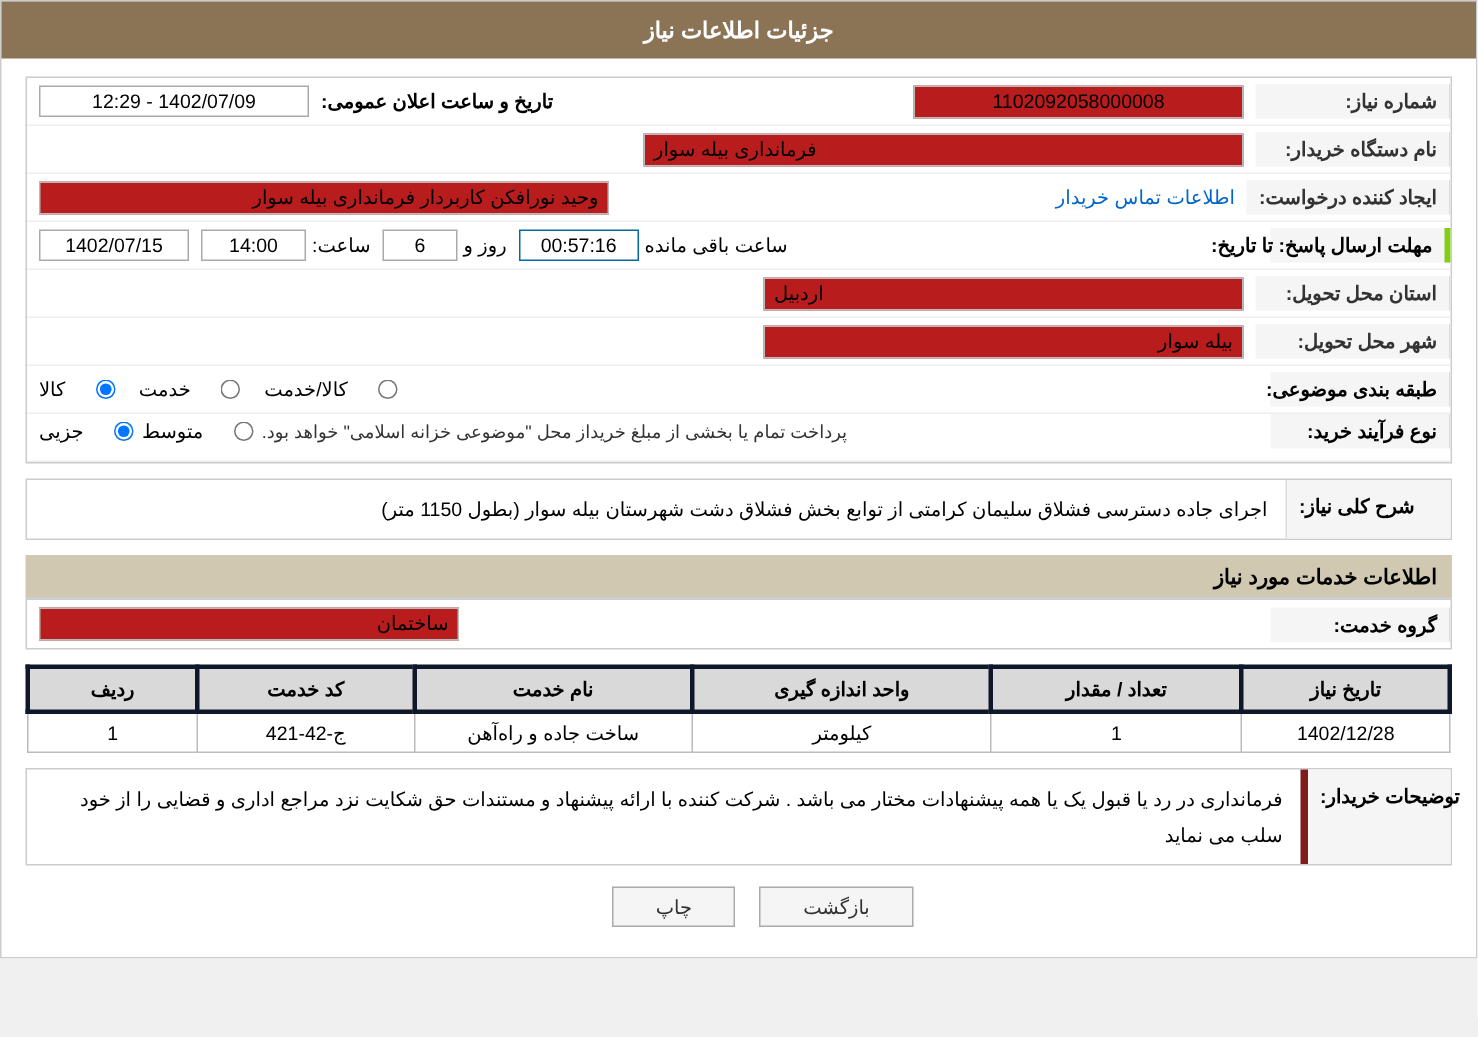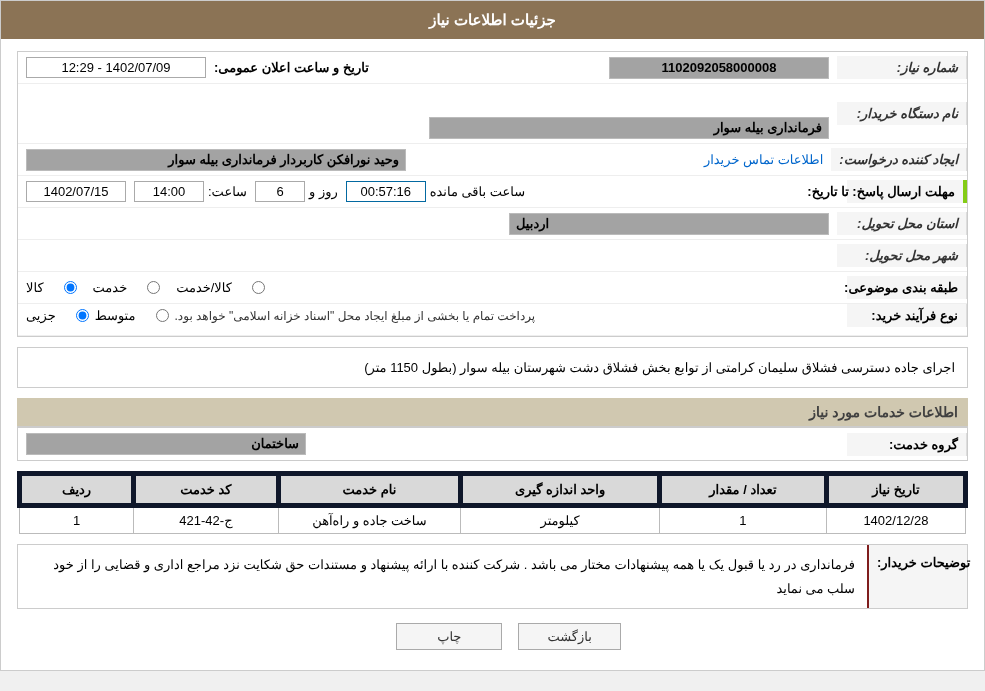--- a/index.html
+++ b/index.html
@@ -42,34 +42,32 @@
     }
     .label-cell {
       background: #f5f5f5;
       padding: 4px 8px;
       min-width: 130px;
       text-align: right;
       font-weight: bold;
       border-right: 1px solid #ddd;
       white-space: nowrap;
       color: #333;
-      font-style: italic;
     }
     .value-cell {
       padding: 4px 8px;
       flex: 1;
       text-align: right;
     }
     .input-field {
       border: 1px solid #bbb;
       padding: 2px 6px;
       min-height: 22px;
-      background: #a3a3a3;
+      background: #b91c1c;
       display: inline-block;
-      font-weight: bold;
     }
     .date-box {
       border: 1px solid #aaa;
       padding: 2px 8px;
       background: #fff;
       min-width: 160px;
       text-align: center;
     }
     .contact-link {
       color: #0066cc;
@@ -175,21 +173,21 @@
       align-items: center;
       gap: 10px;
       justify-content: flex-end;
     }
     .noow-text {
       color: #333;
       font-size: 12px;
     }
     .section-title {
       background: #d0c8b0;
-      color: #404040;
+      color: #000000;
       padding: 6px 10px;
       font-weight: bold;
       text-align: right;
       border-bottom: 1px solid #ccc;
       font-size: 14px;
     }
     .group-section {
       border: 1px solid #ccc;
       margin-bottom: 10px;
     }
@@ -214,21 +212,21 @@
       align-items: center;
       justify-content: flex-end;
     }
     table.items-table {
       width: 100%;
       border-collapse: collapse;
       margin-bottom: 10px;
     }
     table.items-table th {
       background: #d9d9d9;
-      border: 5px solid #0f172a;
+      border: 3px solid #0f172a;
       padding: 6px 24px;
       text-align: center;
       font-weight: bold;
     }
     table.items-table td {
       border: 1px solid #bbb;
       padding: 5px 8px;
       text-align: center;
     }
     .tawzihat-section {
@@ -236,21 +234,21 @@
       align-items: flex-start;
       border: 1px solid #ccc;
       margin-bottom: 12px;
     }
     .tawzihat-label {
       background: #f5f5f5;
       padding: 8px;
       width: 100px;
       text-align: right;
       font-weight: bold;
-      border-left: 2px solid #7f1d1d;
+      border-left: 5px solid #7f1d1d;
       white-space: nowrap;
       align-self: stretch;
       display: flex;
       align-items: flex-start;
       justify-content: flex-end;
       padding-top: 10px;
     }
     .tawzihat-body {
       padding: 8px 12px;
       flex: 1;
@@ -268,21 +266,21 @@
       background: #f5f5f5;
       border: 1px solid #aaa;
       padding: 5px 28px;
       cursor: pointer;
       font-size: 13px;
       color: #333;
     }
     .btn-chap {
       background: #f5f5f5;
       border: 1px solid #aaa;
-      padding: 5px 40px;
+      padding: 5px 28px;
       cursor: pointer;
       font-size: 13px;
       color: #333;
       margin-left: 32px;
     }
   </style>
 </head>
 <body>
 
 <div class="page-wrapper">
@@ -302,21 +300,21 @@
         </div>
         <div style="display:flex;align-items:center;gap:8px;padding:4px 8px;">
           <span style="font-weight:bold;white-space:nowrap;">تاریخ و ساعت اعلان عمومی:</span>
           <span class="date-box" style="min-width:180px;text-align:center;border:1px solid #aaa;padding:2px 8px;background:#fff;">1402/07/09 - 12:29</span>
         </div>
       </div>
 
       <div class="form-row">
         <div class="label-cell">نام دستگاه خریدار:</div>
         <div class="value-cell">
-          <span class="input-field" style="min-width:400px;text-align:right;margin-top:29px;">فرمانداری بیله سوار</span>
+          <span class="input-field" style="min-width:400px;text-align:left;">فرمانداری بیله سوار</span>
         </div>
       </div>
 
       <div class="form-row">
         <div class="label-cell">ایجاد کننده درخواست:</div>
         <div class="value-cell" style="display:flex;align-items:center;justify-content:space-between;">
           <span class="contact-link">اطلاعات تماس خریدار</span>
           <span class="input-field" style="min-width:380px;text-align:right;">وحید نورافکن کاربردار فرمانداری بیله سوار</span>
         </div>
       </div>
@@ -342,20 +340,23 @@
 
       <div class="form-row">
         <div class="label-cell">استان محل تحویل:</div>
         <div class="value-cell">
           <span class="input-field" style="min-width:320px;text-align:left;">اردبیل</span>
         </div>
       </div>
 
       <div class="form-row">
         <div class="label-cell">شهر محل تحویل:</div>
+        <div class="value-cell">
+          <span class="input-field" style="min-width:320px;text-align:right;">بیله سوار</span>
+        </div>
       </div>
 
       <div class="radio-row">
         <div class="radio-label">طبقه بندی موضوعی:</div>
         <div class="radio-value">
           <div class="radio-item">
             <input type="radio" name="tabaqe" style="">
             <span>کالا/خدمت</span>
           </div>
           <div class="radio-item">
@@ -365,35 +366,36 @@
           <div class="radio-item">
             <input type="radio" name="tabaqe" checked="" style="">
             <span>کالا</span>
           </div>
         </div>
       </div>
 
       <div class="noow-row">
         <div class="noow-label">نوع فرآیند خرید:</div>
         <div class="noow-value" style="flex-wrap:wrap;gap:6px;">
-          <span class="noow-text">پرداخت تمام یا بخشی از مبلغ ایجاد محل "اسناد خزانه اسلامی" خواهد بود.</span>
+          <span class="noow-text">پرداخت تمام یا بخشی از مبلغ خریداز محل "موضوعی خزانه اسلامی" خواهد بود.</span>
           <div class="radio-item">
             <input type="radio" name="noow" style="">
             <span>متوسط</span>
           </div>
           <div class="radio-item">
             <input type="radio" name="noow" checked="" style="">
             <span>جزیی</span>
           </div>
         </div>
       </div>
 
     </div>
 
     <div style="display:flex;align-items:flex-start;border:1px solid #ccc;margin-bottom:10px;">
+      <div style="background:#f5f5f5;padding:8px;min-width:110px;text-align:right;font-weight:bold;border-left:1px solid #ddd;align-self:stretch;display:flex;align-items:flex-start;justify-content:flex-end;padding-top:10px;">شرح کلی نیاز:</div>
       <div style="padding:8px 12px;flex:1;text-align:right;line-height:1.8;">
         <span>اجرای جاده دسترسی فشلاق سلیمان کرامتی از توابع بخش فشلاق دشت شهرستان بیله سوار (بطول 1150 متر)</span>
       </div>
     </div>
 
     <div class="section-title">اطلاعات خدمات مورد نیاز</div>
 
     <div class="group-section">
       <div class="group-row">
         <div class="group-label">گروه خدمت:</div>

